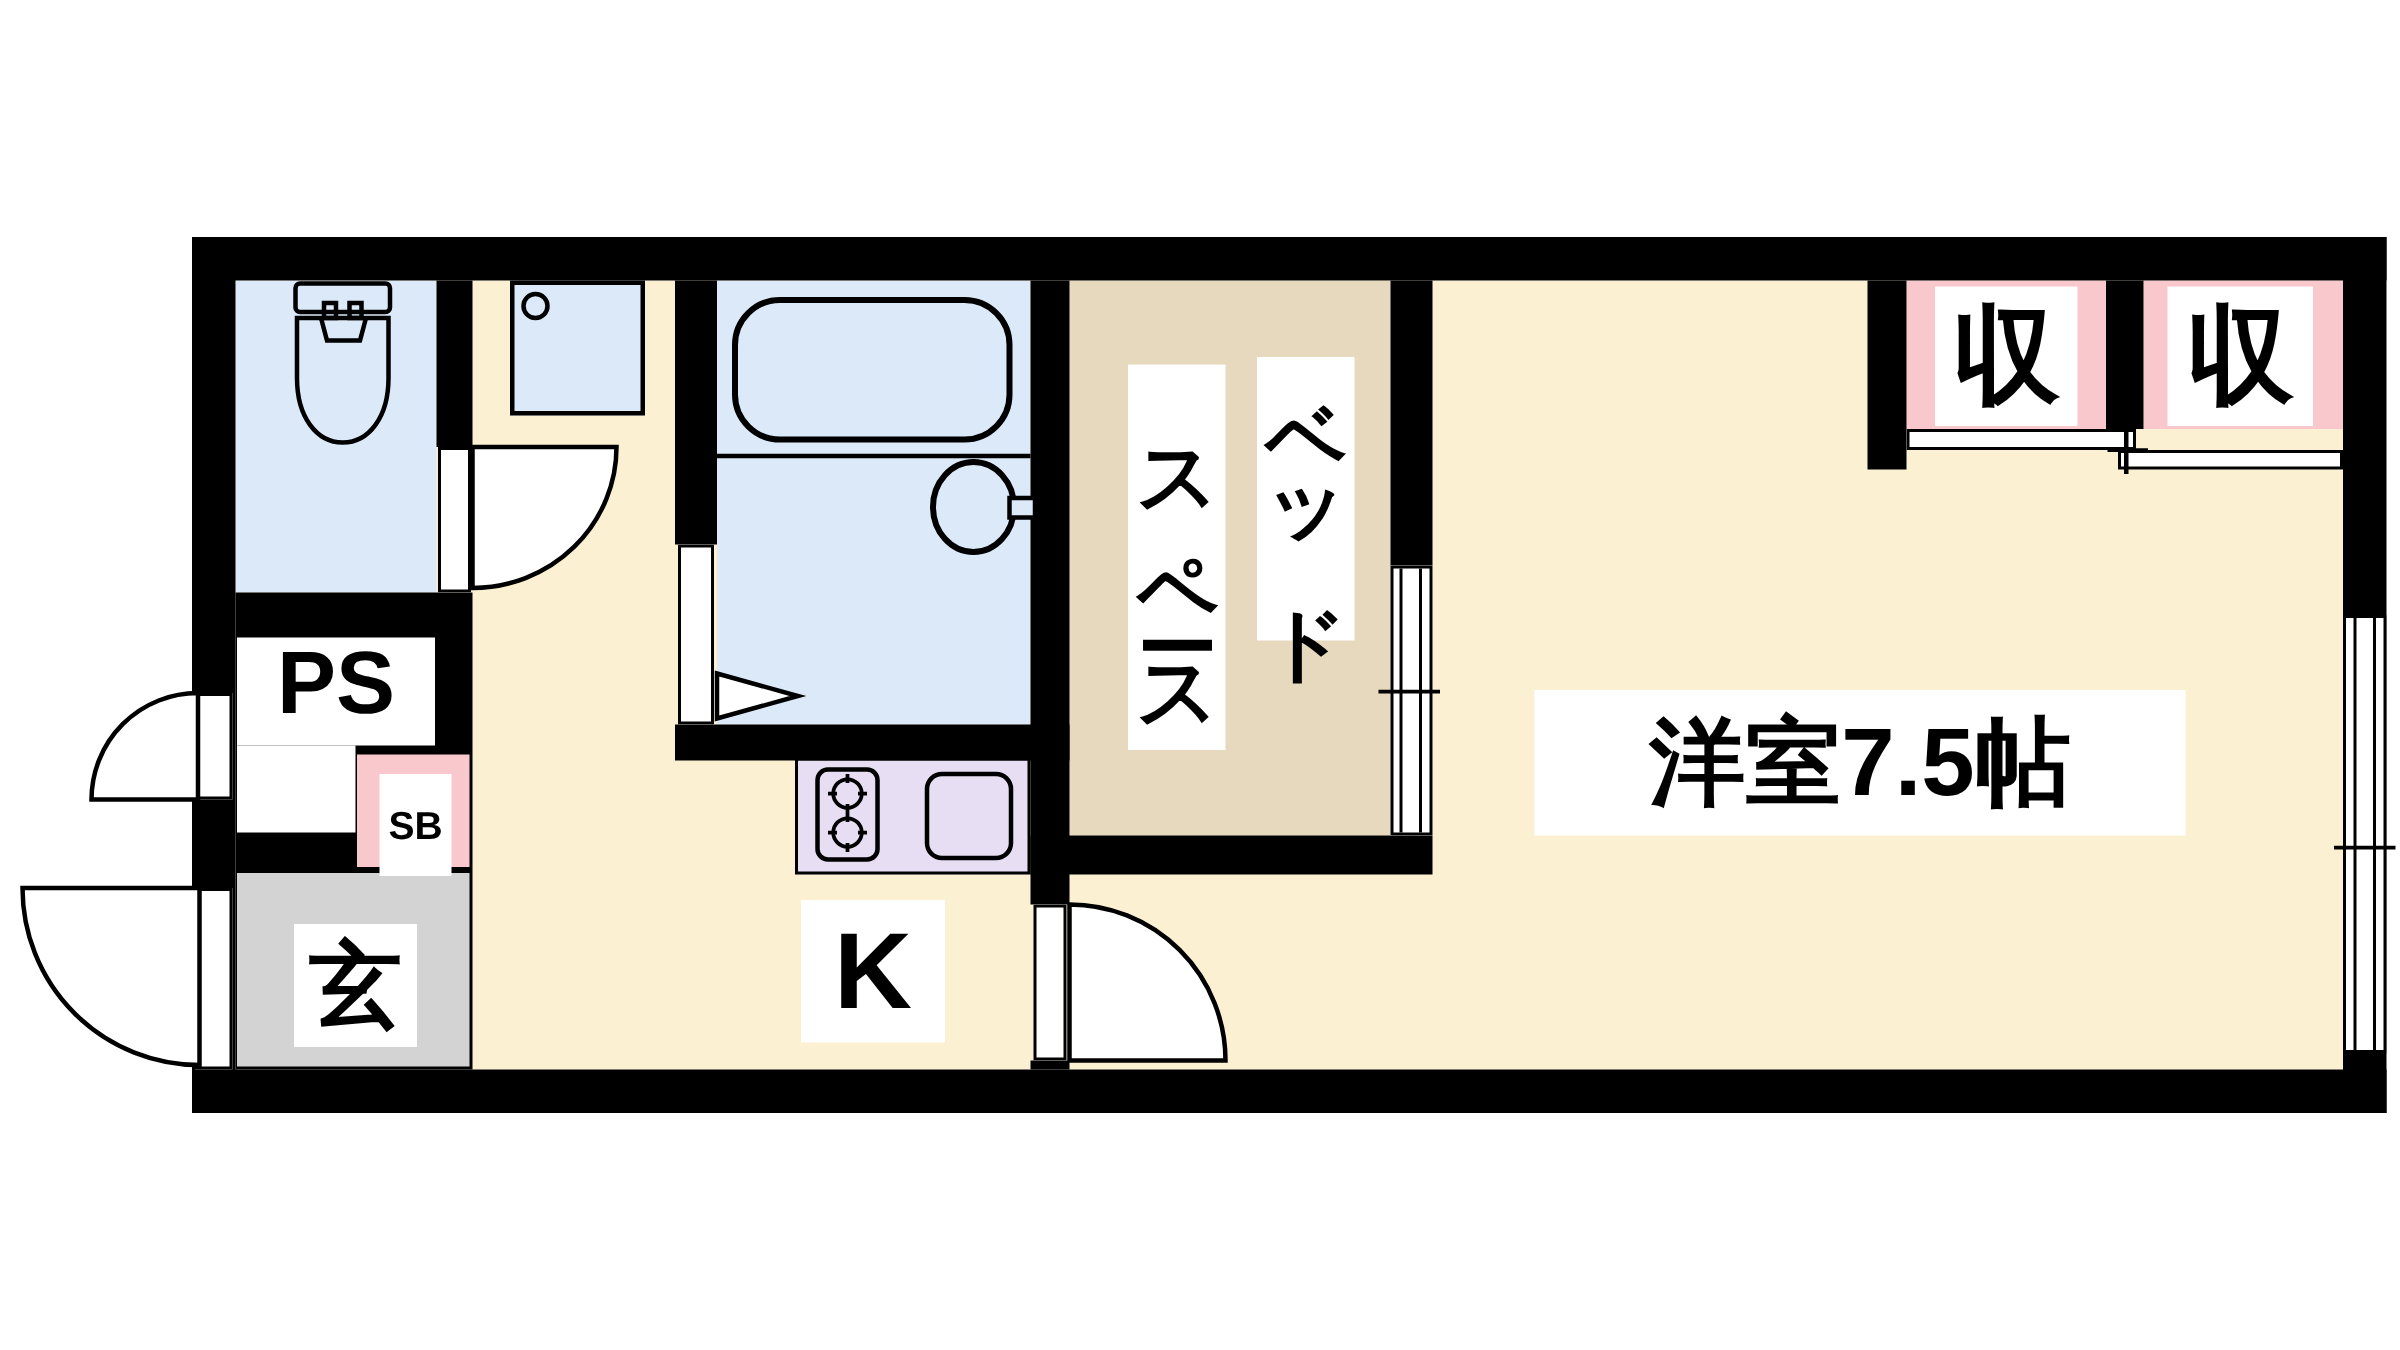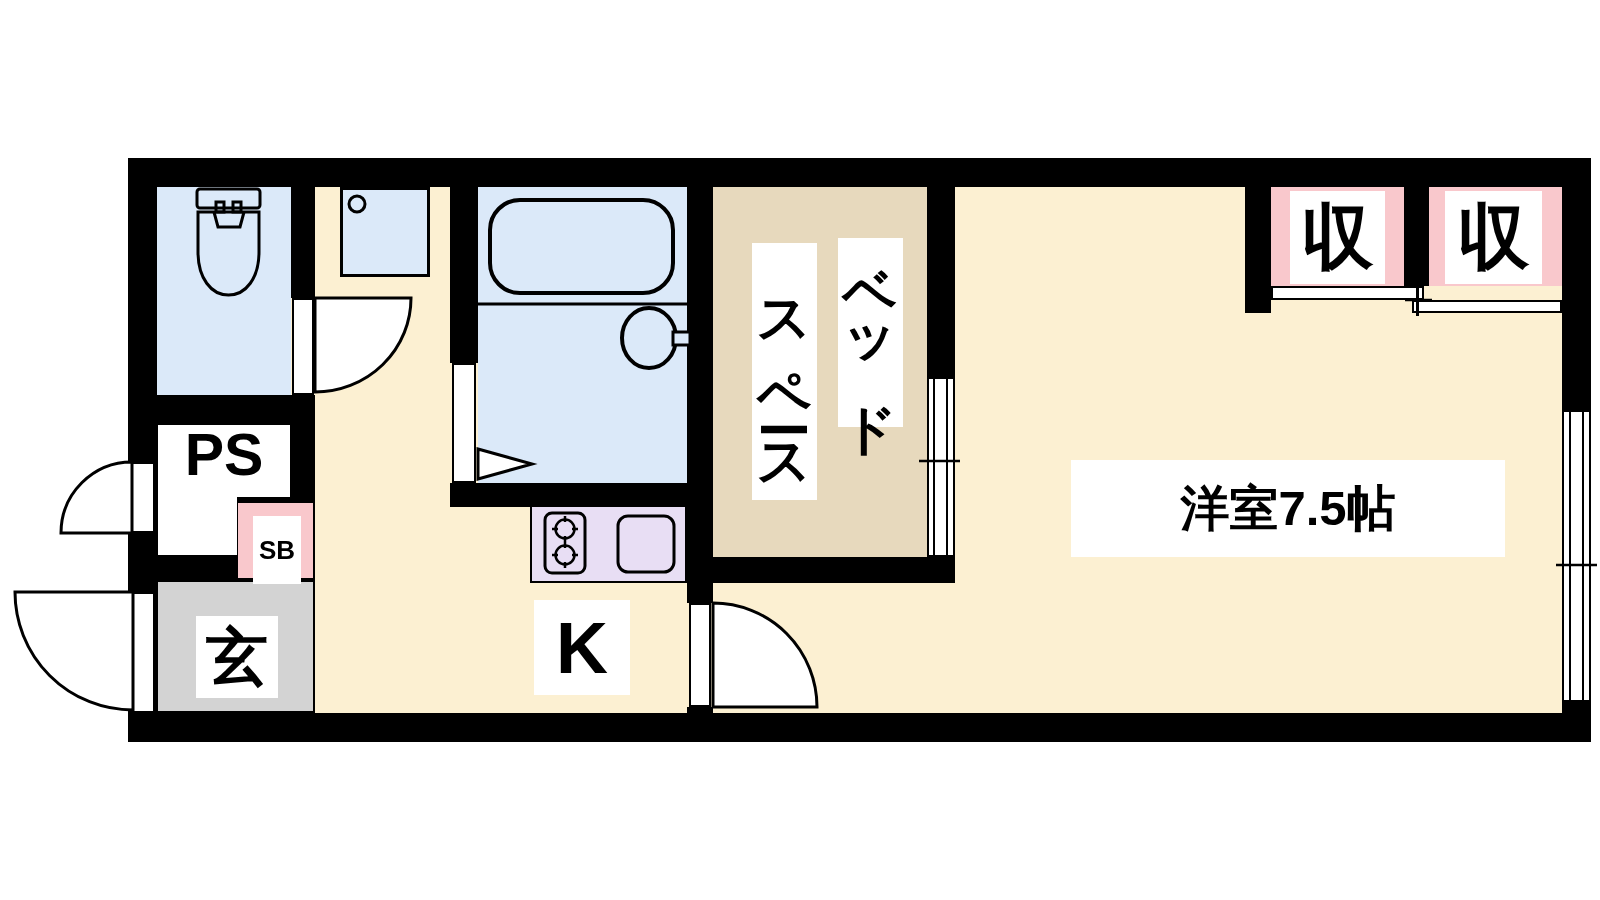--- a/index.html
+++ b/index.html
@@ -118,21 +118,21 @@
 
     <g fill="none" stroke="#000000" stroke-width="2">
       <path d="M934,379 V555 M947,379 V555"></path>
       <path d="M1570,412 V700 M1583,412 V700"></path>
       <path d="M919,461 H960" stroke-width="2.5"></path>
       <path d="M1556,565 H1597" stroke-width="2.5"></path>
       <path d="M1405,300 H1432" stroke-width="2.5"></path>
     </g>
   </svg>
 
-  <div class="lbl" style="left:1023px;top:460px;width:434px;height:97px;font-size:49px;margin-left:48px;">
+  <div class="lbl" style="left:1023px;top:460px;width:434px;height:97px;font-size:64px;">
     <span>洋室7.5帖</span>
   </div>
   <div class="lbl vlabel" style="left:838px;top:238px;width:65px;height:189px;font-size:54px;letter-spacing:6px;">
     <span>ベッド</span>
   </div>
   <div class="lbl vlabel" style="left:752px;top:243px;width:65px;height:257px;font-size:54px;letter-spacing:7px;">
     <span>スペース</span>
   </div>
   <div class="lbl" style="left:534px;top:600px;width:96px;height:95px;font-size:72px;">
     <span>K</span>

